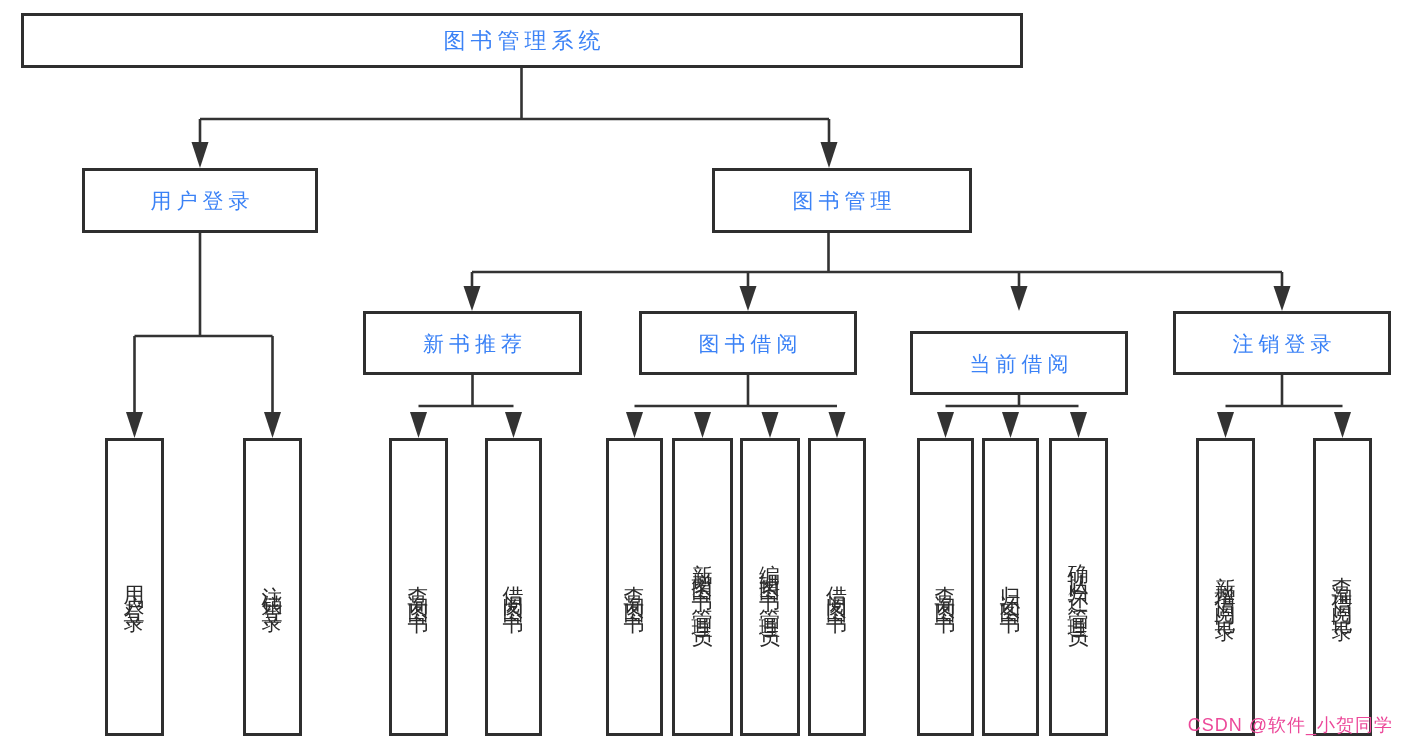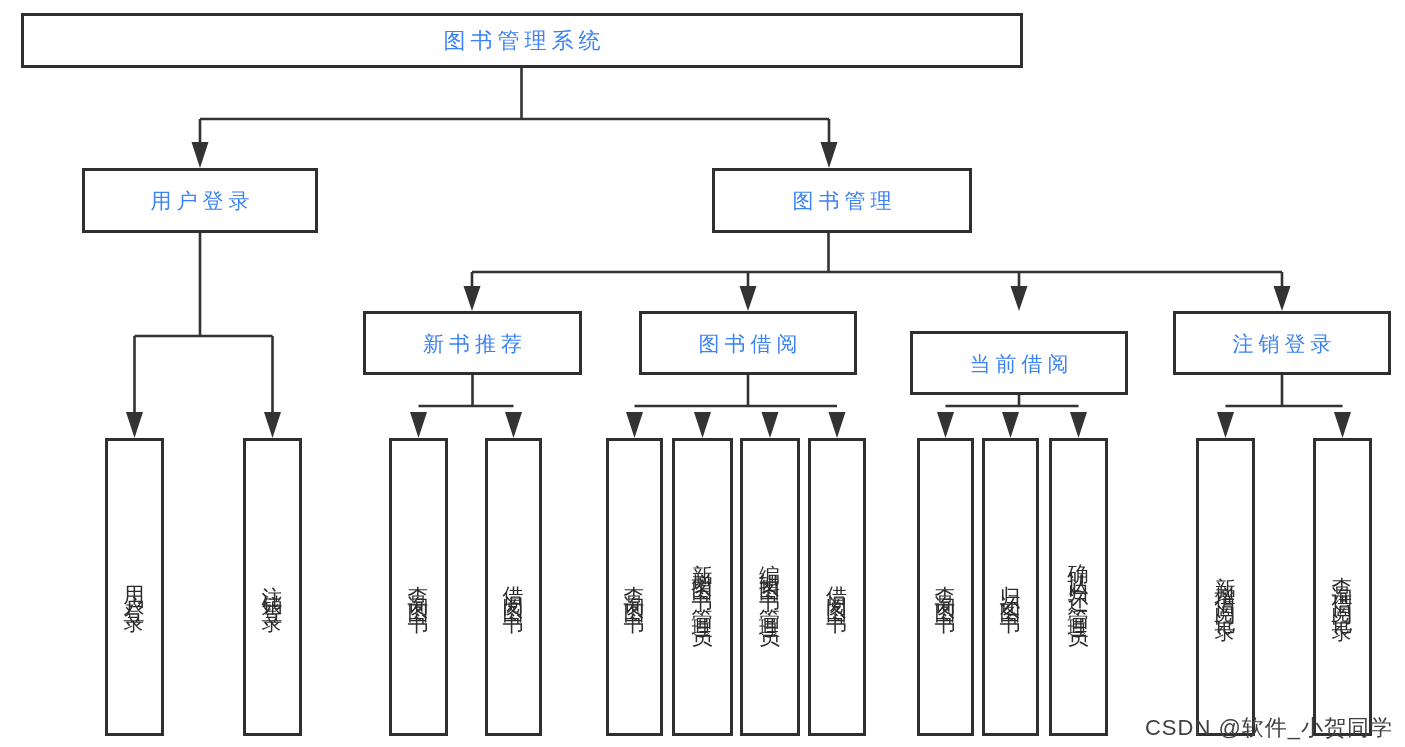--- a/index.html
+++ b/index.html
@@ -15,21 +15,21 @@
   .node.h span{
     font-size:21px;letter-spacing:5px;text-indent:5px;line-height:1;white-space:nowrap;color:#3b82f6;
   }
   .node.root span{font-size:22px;}
   .node.v span{
     writing-mode:vertical-rl;text-orientation:mixed;
     font-size:21px;line-height:1;letter-spacing:9px;color:#2b2b2b;white-space:nowrap;
   }
   #watermark{
     position:absolute;right:12px;top:713px;z-index:5;
-    font-size:22px;letter-spacing:1px;color:#404040;white-space:nowrap;
+    font-size:18px;letter-spacing:1px;color:#ec4899;white-space:nowrap;
   }
 </style>
 </head>
 <body>
 
 <div id="canvas">
 
   <svg id="connectors" viewBox="0 0 1405 747" xmlns="http://www.w3.org/2000/svg" aria-hidden="true">
     <g stroke="#333333" stroke-width="2.6" fill="none">
 

